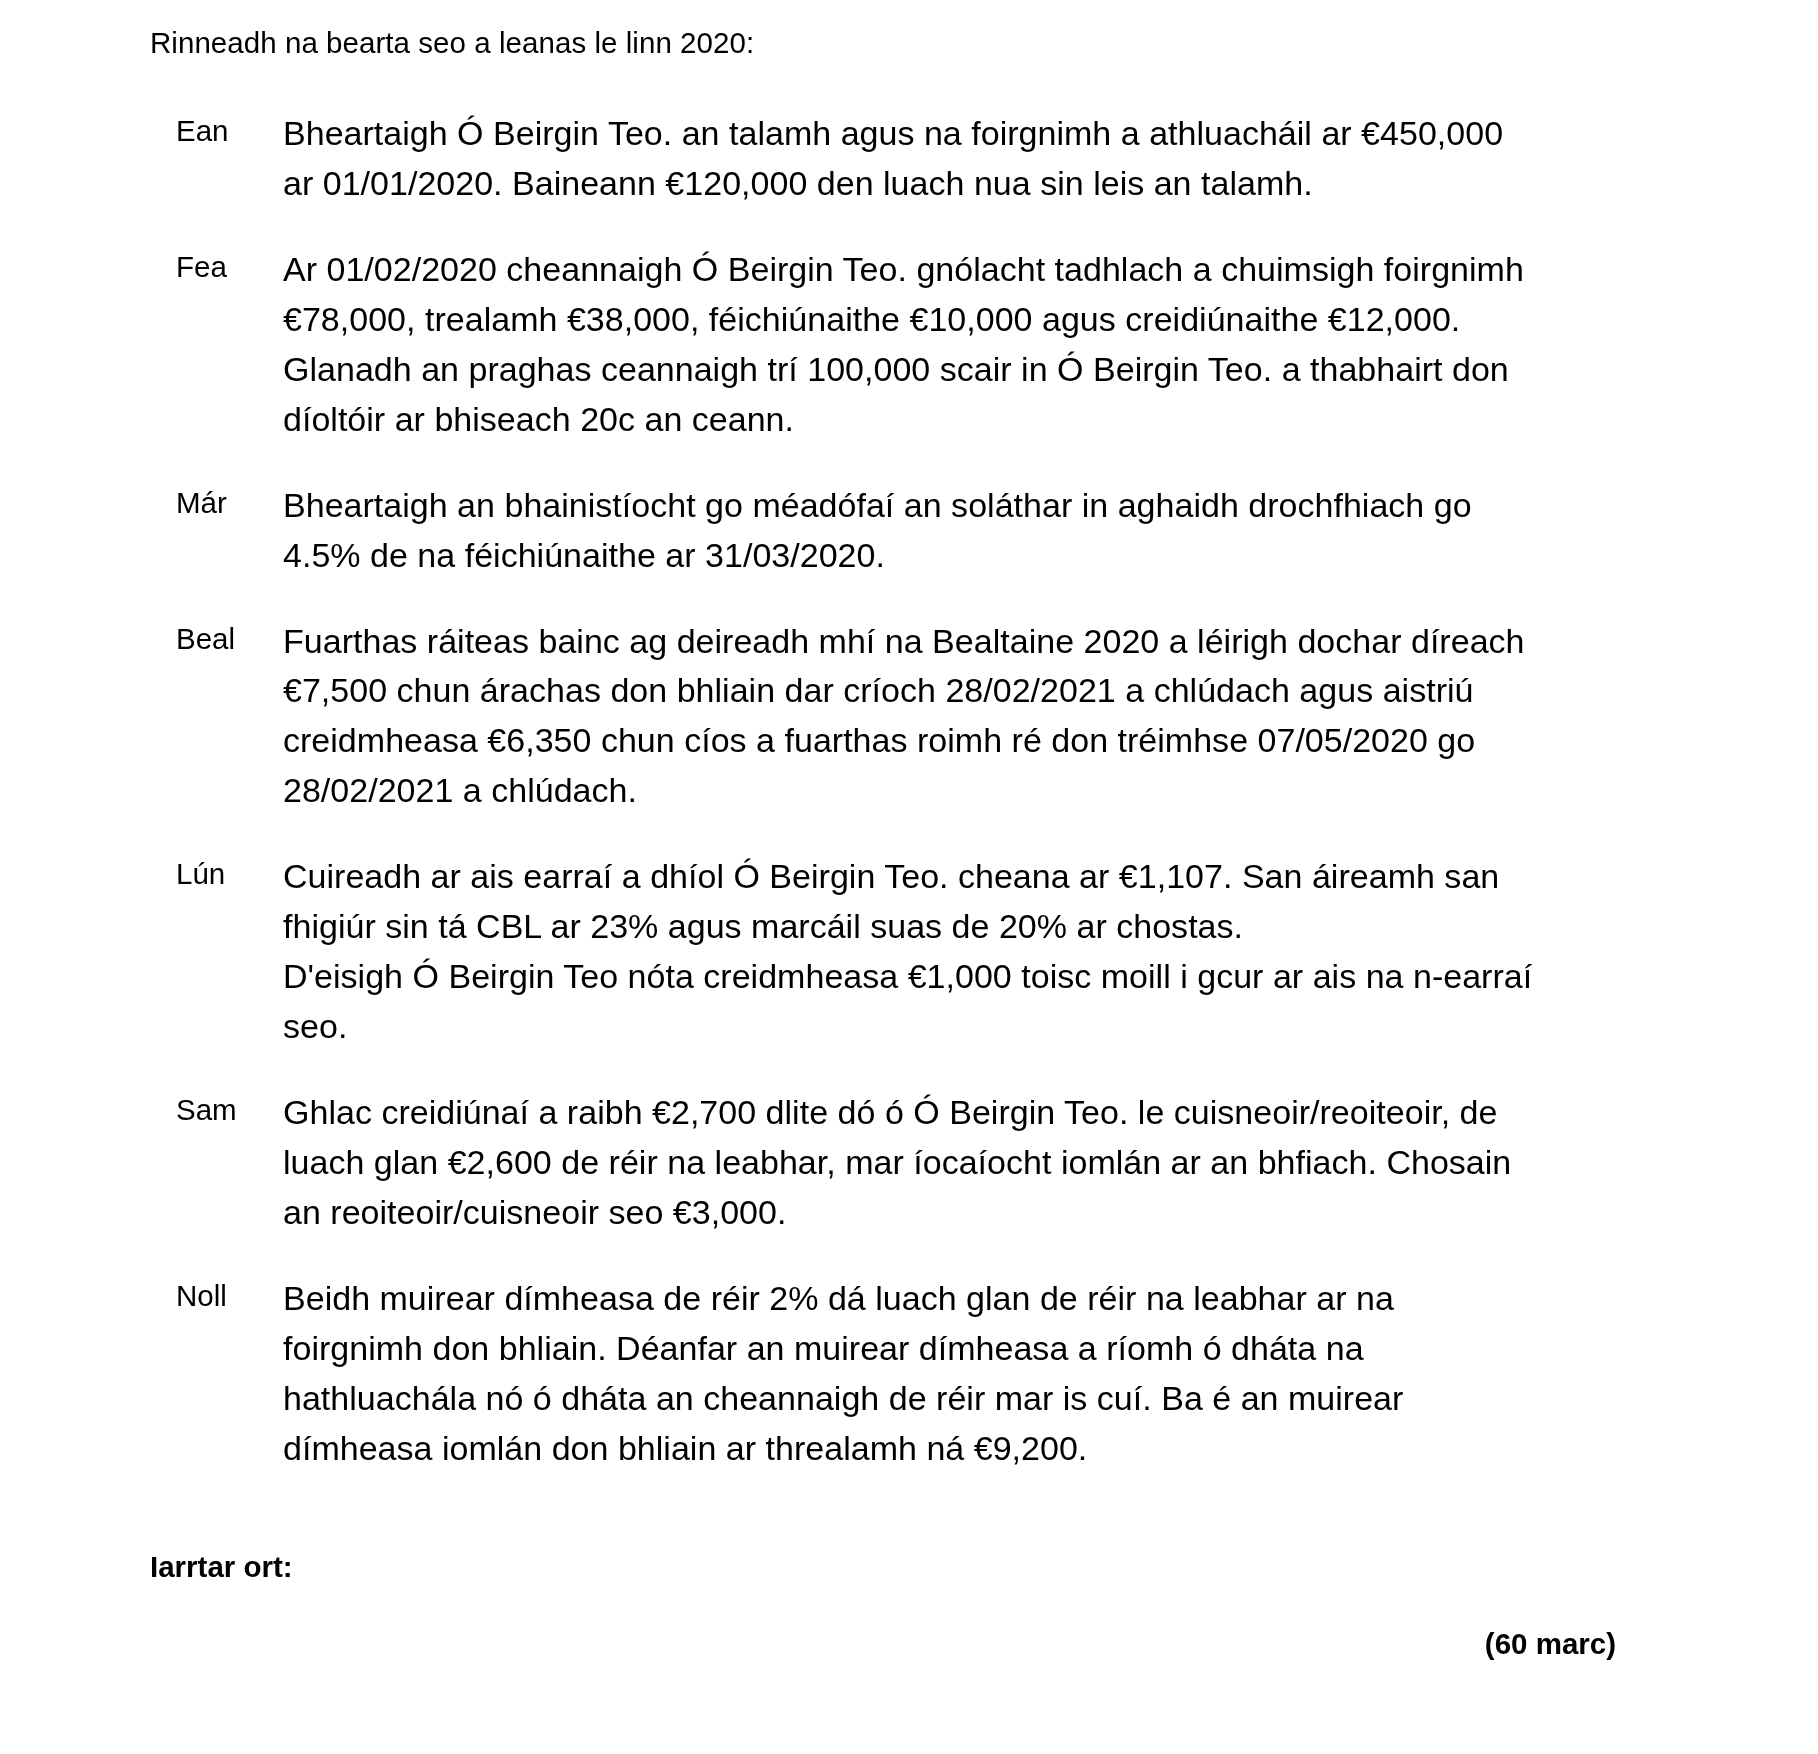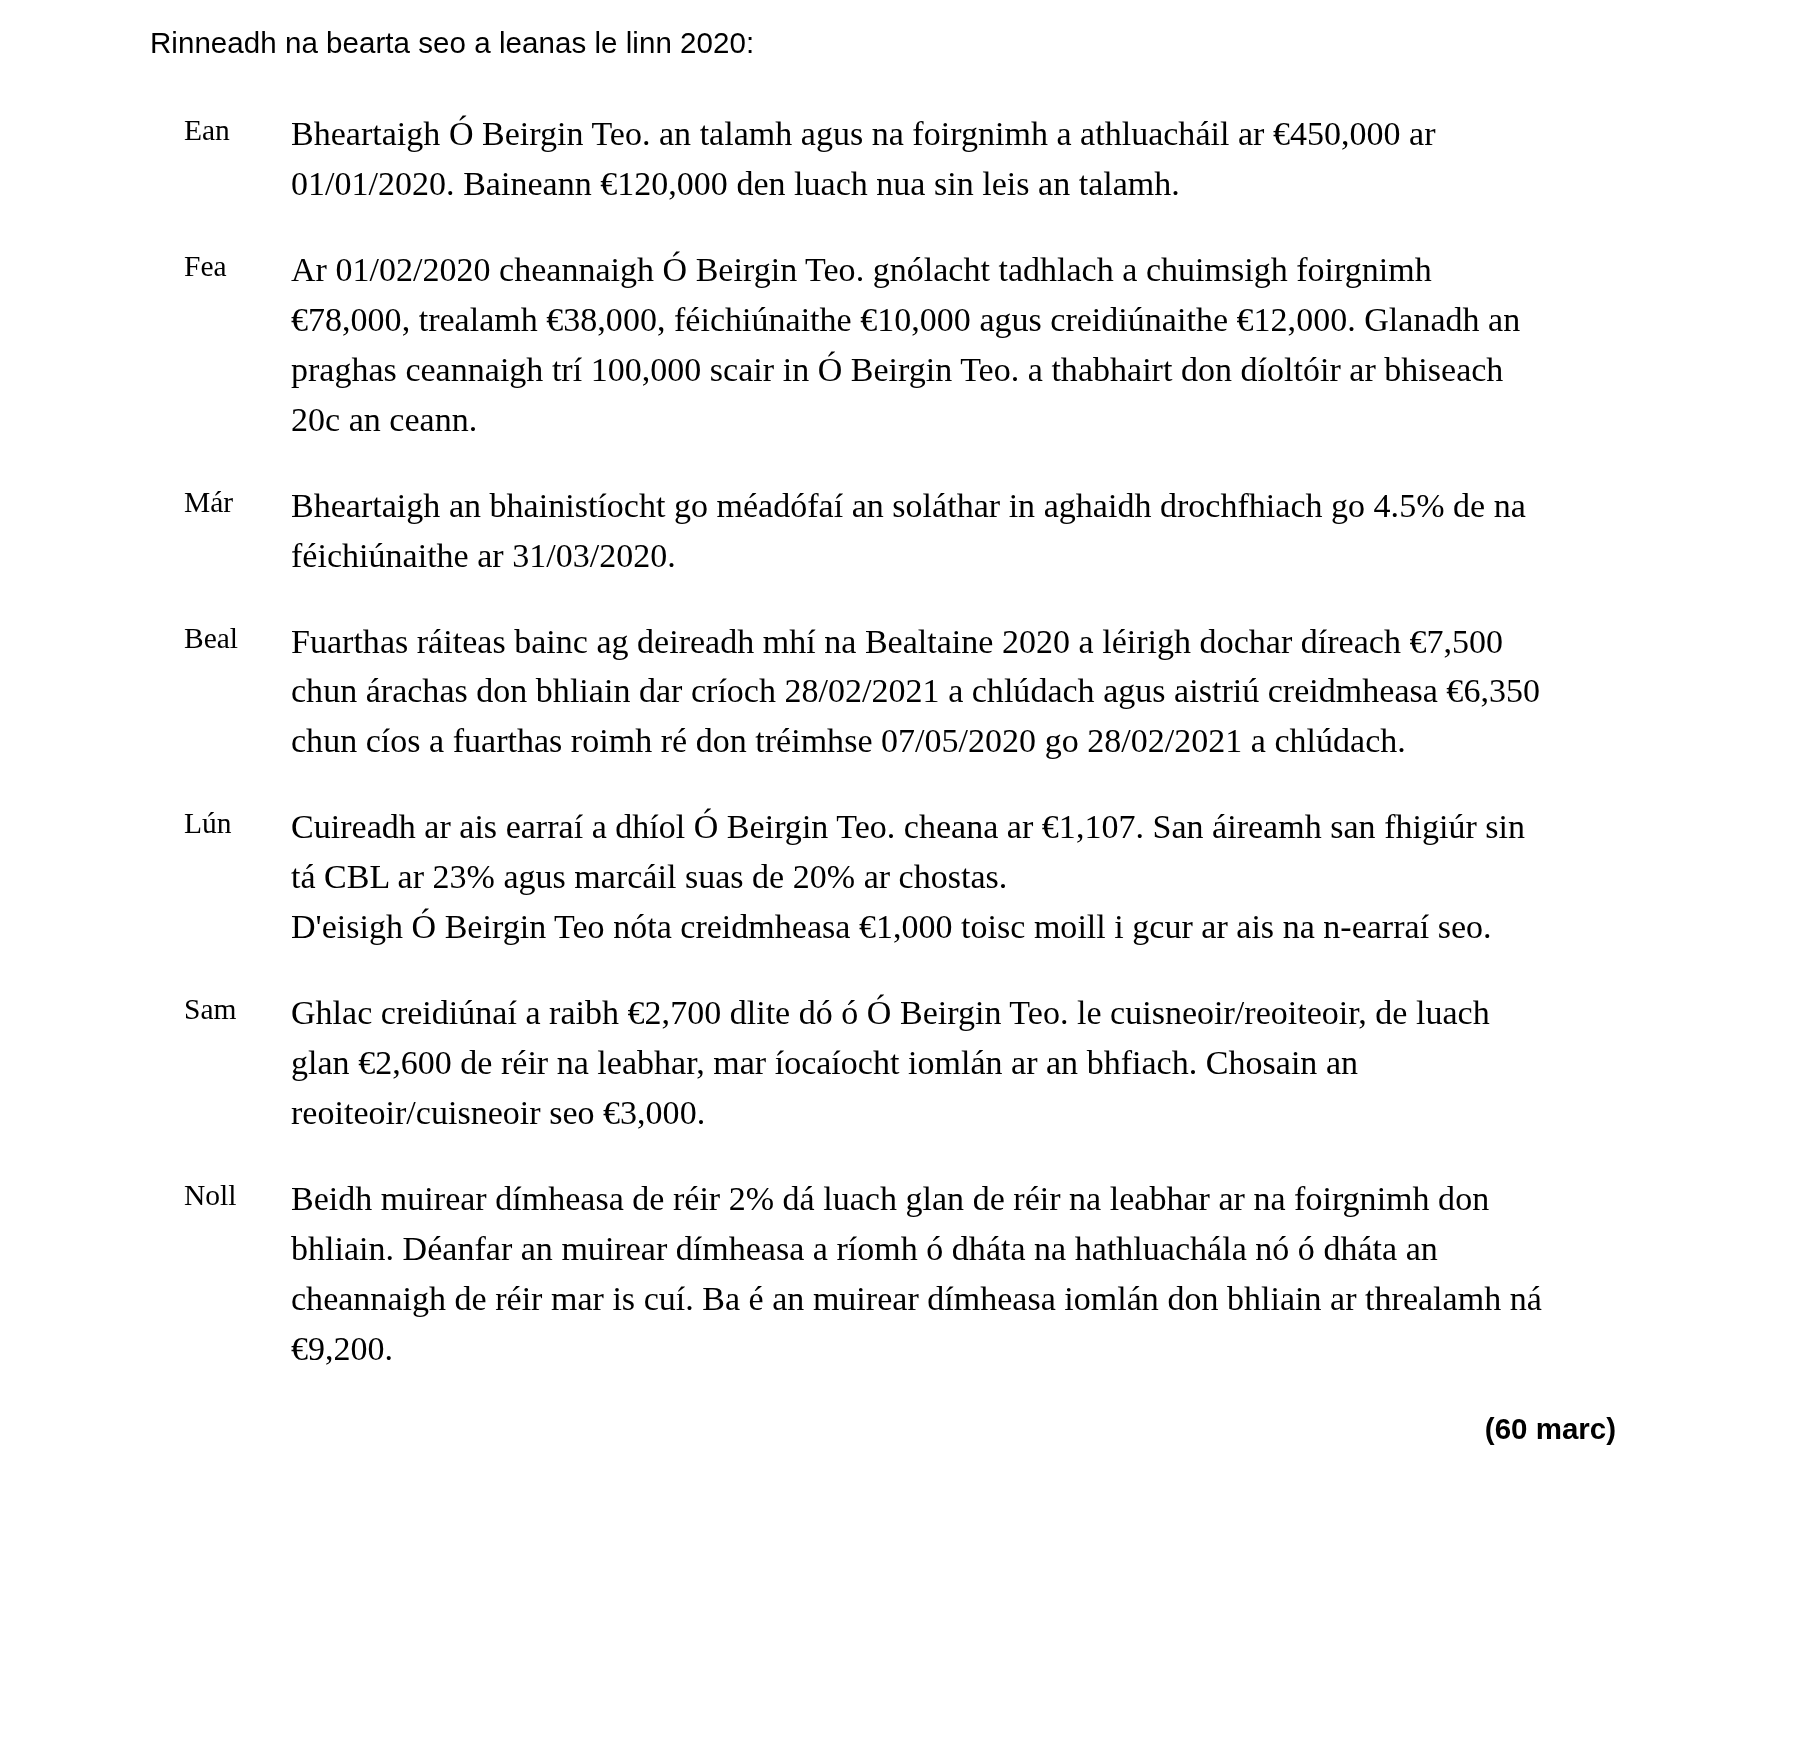--- a/index.html
+++ b/index.html
@@ -22,23 +22,22 @@
     box-sizing: border-box;
     padding: 22px 150px 0 150px;
   }
   .intro-line {
     font-size: 29.5px;
     line-height: 1.45;
     letter-spacing: 0.05px;
     margin: 0 0 44px 0;
   }
   .items {
-    margin: 16px;
+    margin: 8px;
     padding: 0;
-    font-family: Liberation Serif, serif;
   }
   .item {
     display: flex;
     align-items: flex-start;
     margin-bottom: 36px;
   }
   .item-label {
     flex: 0 0 125px;
     font-size: 29.5px;
     line-height: 1.47;
@@ -133,17 +132,18 @@
 
     <div class="item">
       <div class="item-label">Noll</div>
       <div class="item-body">
         <p>Beidh muirear dímheasa de réir 2% dá luach glan de réir na leabhar ar na foirgnimh don bhliain. Déanfar an muirear dímheasa a ríomh ó dháta na hathluachála nó ó dháta an cheannaigh de réir mar is cuí. Ba é an muirear dímheasa iomlán don bhliain ar threalamh ná €9,200.</p>
       </div>
     </div>
 
   </div>
 
+  <p class="ask-heading">Iarrtar ort:</p>
 
 
   <p class="marks">(60 marc)</p>
 
 </div>
 
 </body></html>

